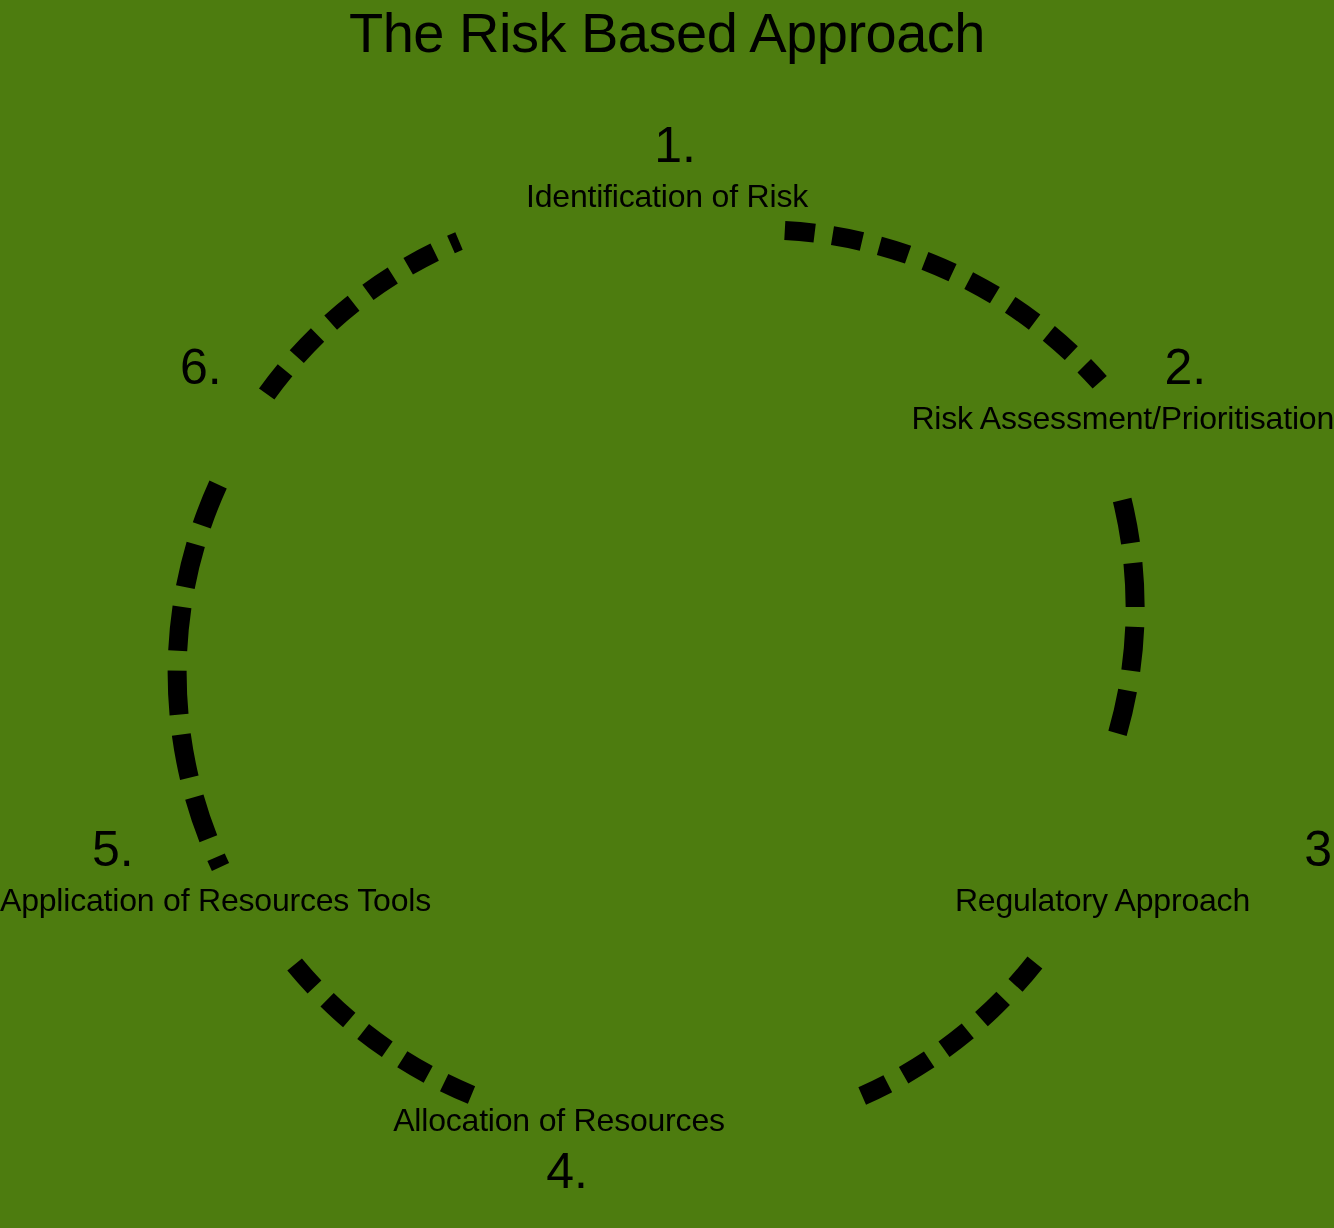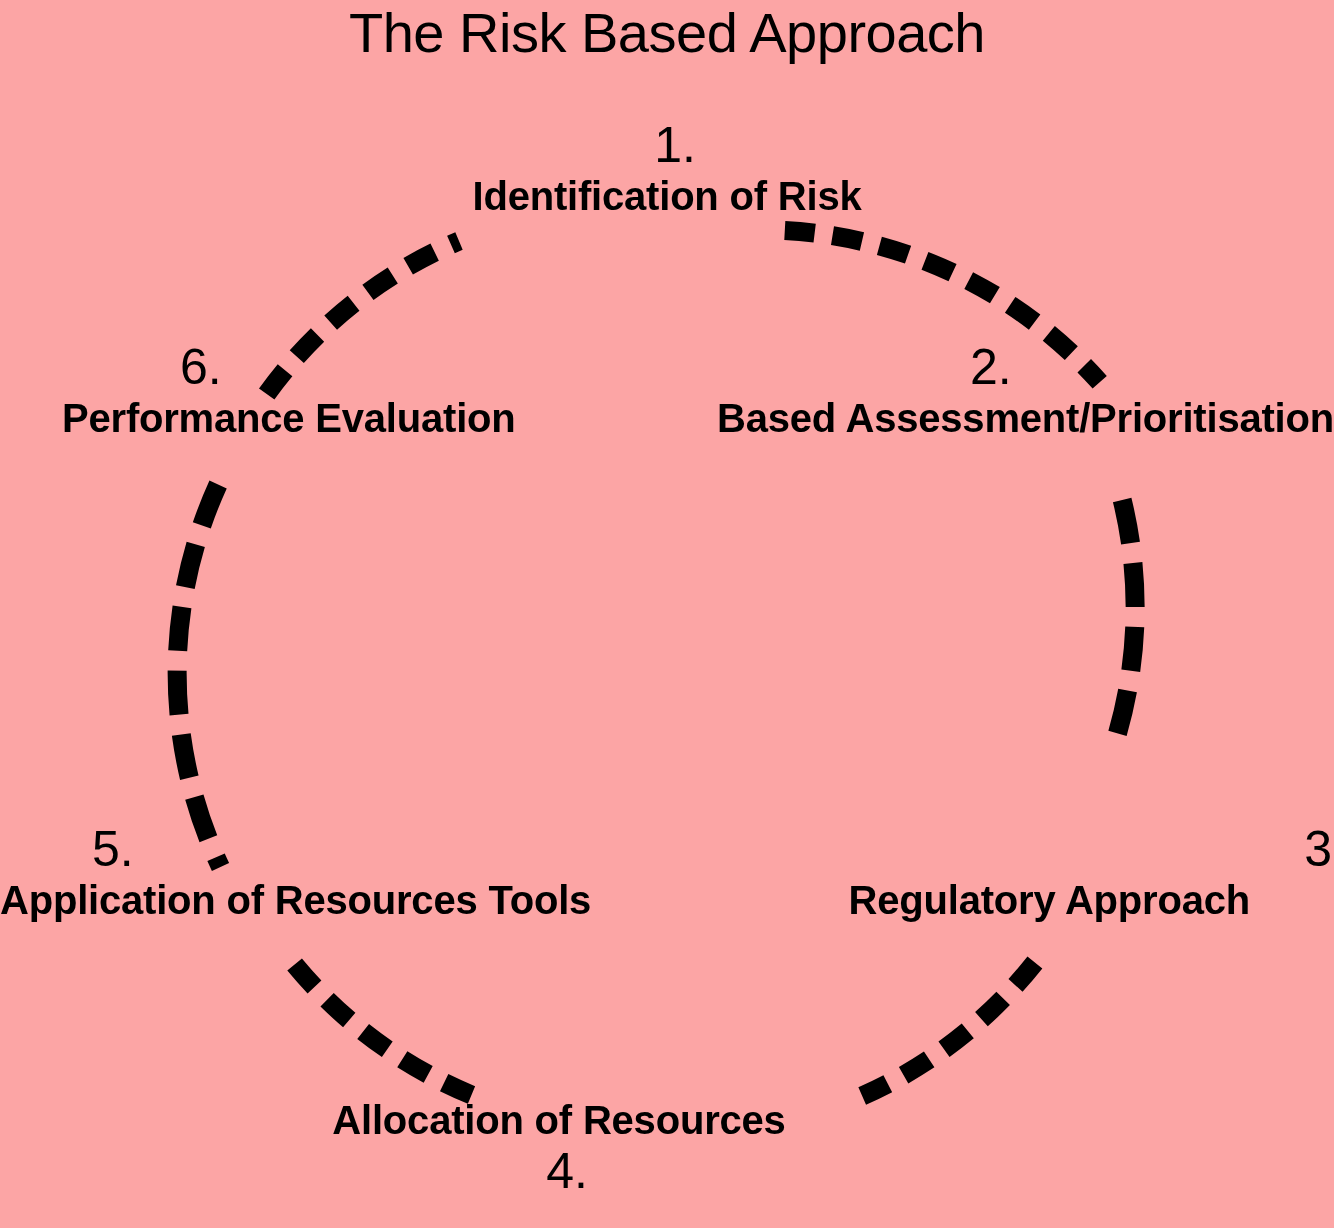--- a/index.html
+++ b/index.html
@@ -9,21 +9,21 @@
     background: #ffffff;
   }
   body {
     font-family: "Liberation Sans", sans-serif;
     color: #000000;
   }
   #canvas {
     position: relative;
     width: 1334px;
     height: 1228px;
-    background: #fca5a5;
+    background: #4d7c0f;
     overflow: hidden;
   }
 
   
   #title {
     position: absolute;
     left: 0;
     top: 2px;
     width: 1334px;
     text-align: center;
@@ -53,23 +53,23 @@
   .step {
     position: absolute;
     white-space: nowrap;
   }
   .step .num {
     font-size: 50px;
     line-height: 54px;
     font-weight: 400;
   }
   .step .label {
-    font-size: 40px;
+    font-size: 32px;
     line-height: 48px;
-    font-weight: 700;
+    font-weight: 400;
     letter-spacing: -0.2px;
     text-align: center;
   }
 
   
   .numrow { display: block; }
 
   
   #step-1 { left: 0; top: 118px; width: 1334px; text-align: center; }
   #step-1 .numrow { text-align: center; }
@@ -122,21 +122,21 @@
     <span class="numrow">
       <span class="num">1.</span>
     </span>
     <span class="label">Identification of Risk</span>
   </div>
 
   <div class="step" id="step-2">
     <span class="numrow">
       <span class="num">2.</span>
     </span>
-    <span class="label">Based Assessment/Prioritisation</span>
+    <span class="label">Risk Assessment/Prioritisation</span>
   </div>
 
   <div class="step" id="step-3">
     <span class="numrow">
       <span class="num">3.</span>
     </span>
     <span class="label">Regulatory Approach</span>
   </div>
 
   <div class="step" id="step-4">
@@ -150,16 +150,15 @@
     <span class="numrow">
       <span class="num">5.</span>
     </span>
     <span class="label">Application of Resources Tools</span>
   </div>
 
   <div class="step" id="step-6">
     <span class="numrow">
       <span class="num">6.</span>
     </span>
-    <span class="label">Performance Evaluation</span>
   </div>
 
 </div>
 
 </body></html>

